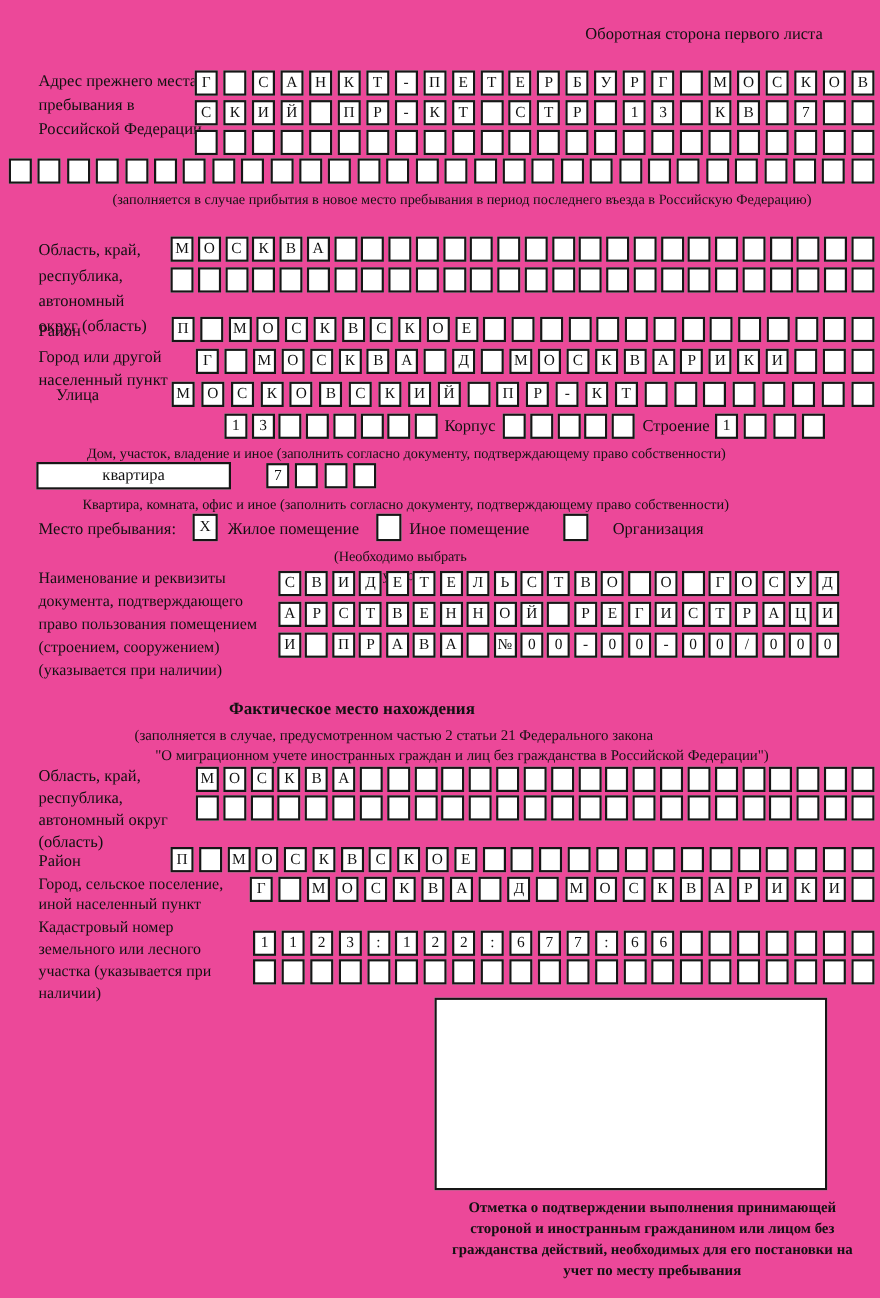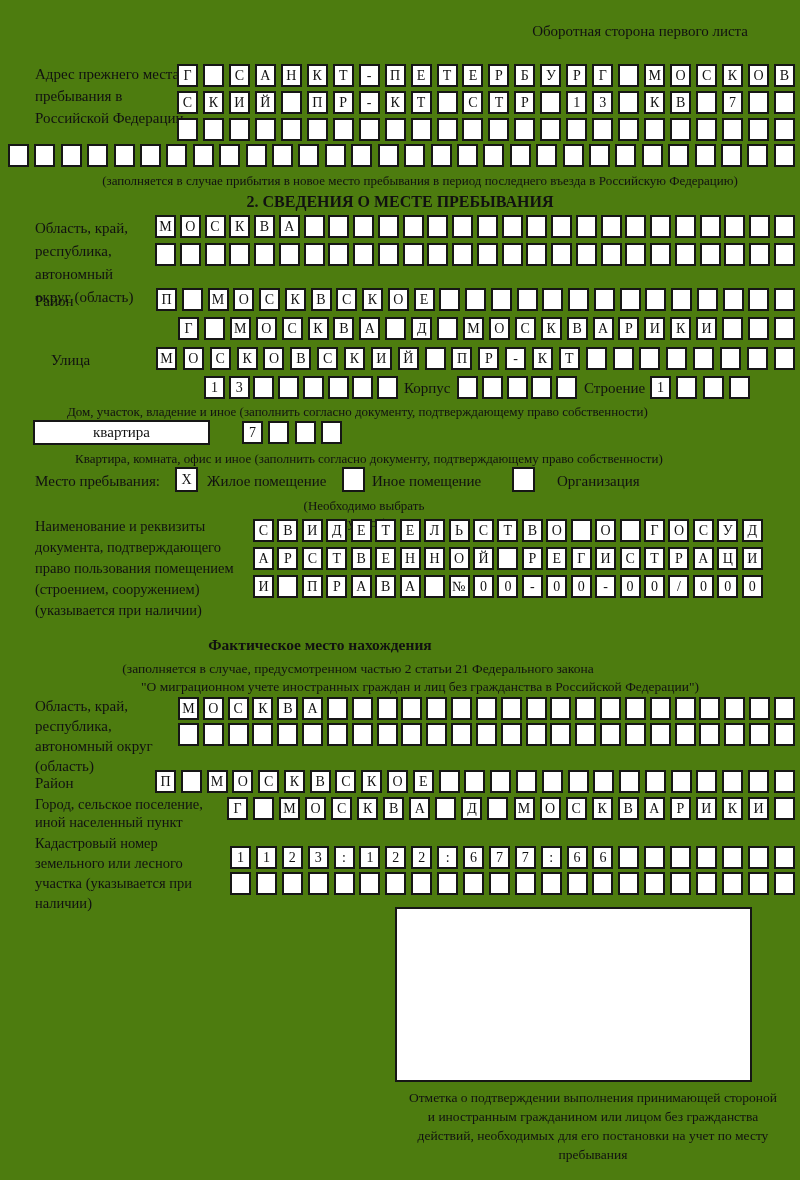--- a/index.html
+++ b/index.html
@@ -1,20 +1,20 @@
 <!DOCTYPE html>
 <html><head>
 <meta charset="utf-8">
 <style>
   * { margin:0; padding:0; box-sizing:border-box; }
   html,body { background:#ffffff; }
   #form {
     position:relative;
     width:800px; height:1180px;
-    background:#4d7c0f;
+    background:#ec4899;
     font-family:"Liberation Serif","DejaVu Serif",serif;
     color:#111;
     overflow:hidden;
   }
   .abs { position:absolute; }
   .lbl { font-size:15px; line-height:22px; }
   .cap { font-size:13px; line-height:17px;padding-left:40px; }
   .hdr { font-weight:bold; font-size:16px; text-align:center; }
   .row { position:absolute; display:flex; justify-content:space-between; }
   .cell {
@@ -150,21 +150,20 @@
       <div class="cell"></div>
       <div class="cell"></div>
       <div class="cell"></div>
       <div class="cell"></div>
       <div class="cell"></div>
       <div class="cell"></div>
       <div class="cell"></div>
     </div>
   <div class="abs cap center" style="top:172px; left:0px; width:800px;">(заполняется в случае прибытия в новое место пребывания в период последнего въезда в Российскую Федерацию)</div>
 
-  <div class="abs hdr" style="top:193px; left:0px; width:800px;">2. СВЕДЕНИЯ О МЕСТЕ ПРЕБЫВАНИЯ</div>
 
   <div class="abs lbl" style="top:217px; left:35px; width:112px; line-height:23px;">Область, край, республика, автономный округ (область)</div>
   <div class="row" style="top:215px; left:155px; width:640px;">
       <div class="cell">М</div>
       <div class="cell">О</div>
       <div class="cell">С</div>
       <div class="cell">К</div>
       <div class="cell">В</div>
       <div class="cell">А</div>
       <div class="cell"></div>
@@ -239,20 +238,21 @@
       <div class="cell"></div>
       <div class="cell"></div>
       <div class="cell"></div>
       <div class="cell"></div>
       <div class="cell"></div>
       <div class="cell"></div>
       <div class="cell"></div>
       <div class="cell"></div>
     </div>
 
+  <div class="abs lbl" style="top:315px; left:35px; width:140px; line-height:21px;">Город или другой населенный пункт</div>
   <div class="row" style="top:317px; left:178px; width:617px;">
       <div class="cell">Г</div>
       <div class="cell"></div>
       <div class="cell">М</div>
       <div class="cell">О</div>
       <div class="cell">С</div>
       <div class="cell">К</div>
       <div class="cell">В</div>
       <div class="cell">А</div>
       <div class="cell"></div>
@@ -319,21 +319,21 @@
       <div class="cell"></div>
       <div class="cell"></div>
     </div>
   <div class="abs lbl" style="top:377px; left:584px;">Строение</div>
   <div class="row" style="top:376px; left:650px; width:100px;">
       <div class="cell">1</div>
       <div class="cell"></div>
       <div class="cell"></div>
       <div class="cell"></div>
     </div>
-  <div class="abs cap" style="top:403px; left:27px; width:740px;">Дом, участок, владение и иное (заполнить согласно документу, подтверждающему право собственности)</div>
+  <div class="abs cap" style="top:403px; left:39px; width:740px;">Дом, участок, владение и иное (заполнить согласно документу, подтверждающему право собственности)</div>
 
   <div class="widebox" style="top:420px; left:33px; width:177px; height:25px;">квартира</div>
   <div class="row" style="top:421px; left:242px; width:100px;">
       <div class="cell">7</div>
       <div class="cell"></div>
       <div class="cell"></div>
       <div class="cell"></div>
     </div>
   <div class="abs cap" style="top:450px; left:35px; width:740px;">Квартира, комната, офис и иное (заполнить согласно документу, подтверждающему право собственности)</div>
 
@@ -576,15 +576,15 @@
       <div class="cell"></div>
       <div class="cell"></div>
       <div class="cell"></div>
       <div class="cell"></div>
       <div class="cell"></div>
       <div class="cell"></div>
       <div class="cell"></div>
     </div>
 
   <div class="stampbox" style="top:907px; left:395px; width:357px; height:175px;"></div>
-  <div class="abs cap center" style="top:1088px; left:368px; width:410px; font-size:13.5px; line-height:19px;">Отметка о подтверждении выполнения принимающей стороной и иностранным гражданином или лицом без гражданства действий, необходимых для его постановки на учет по месту пребывания</div>
+  <div class="abs cap center" style="top:1088px; left:368px; width:410px; font-size:13.5px; line-height:19px;font-weight:bold;">Отметка о подтверждении выполнения принимающей стороной и иностранным гражданином или лицом без гражданства действий, необходимых для его постановки на учет по месту пребывания</div>
 
 </div>
 
 </body></html>

